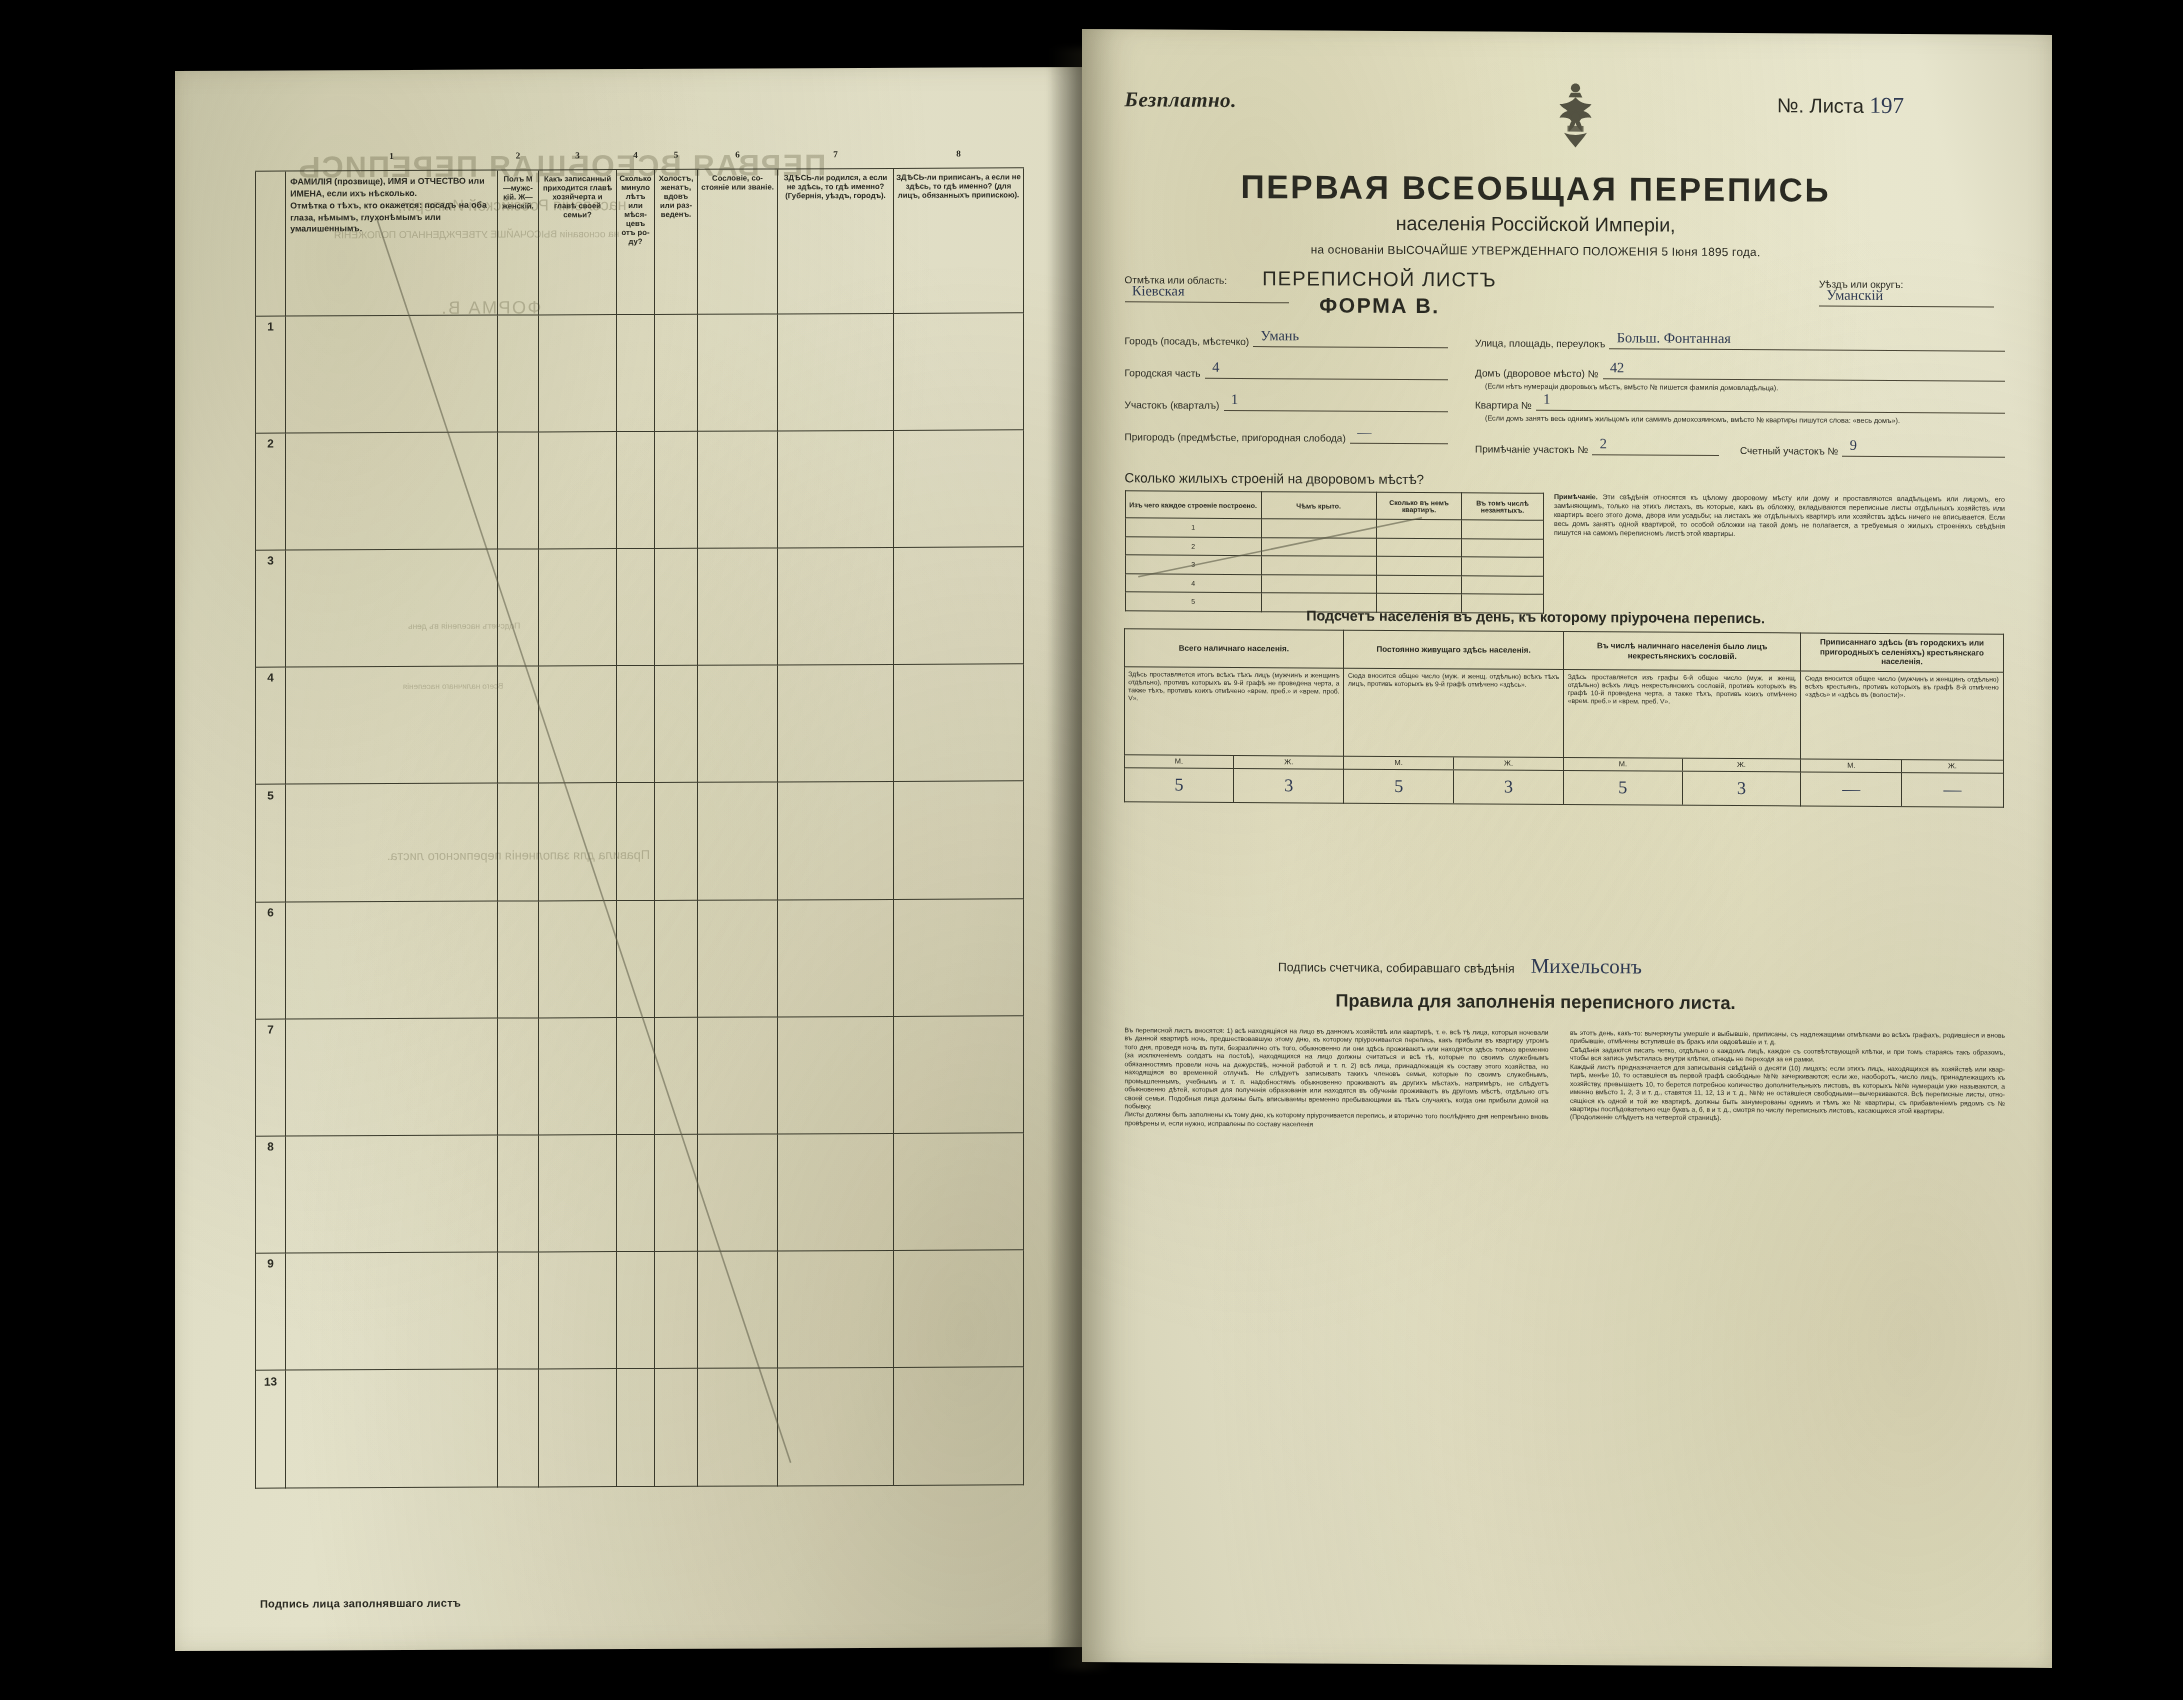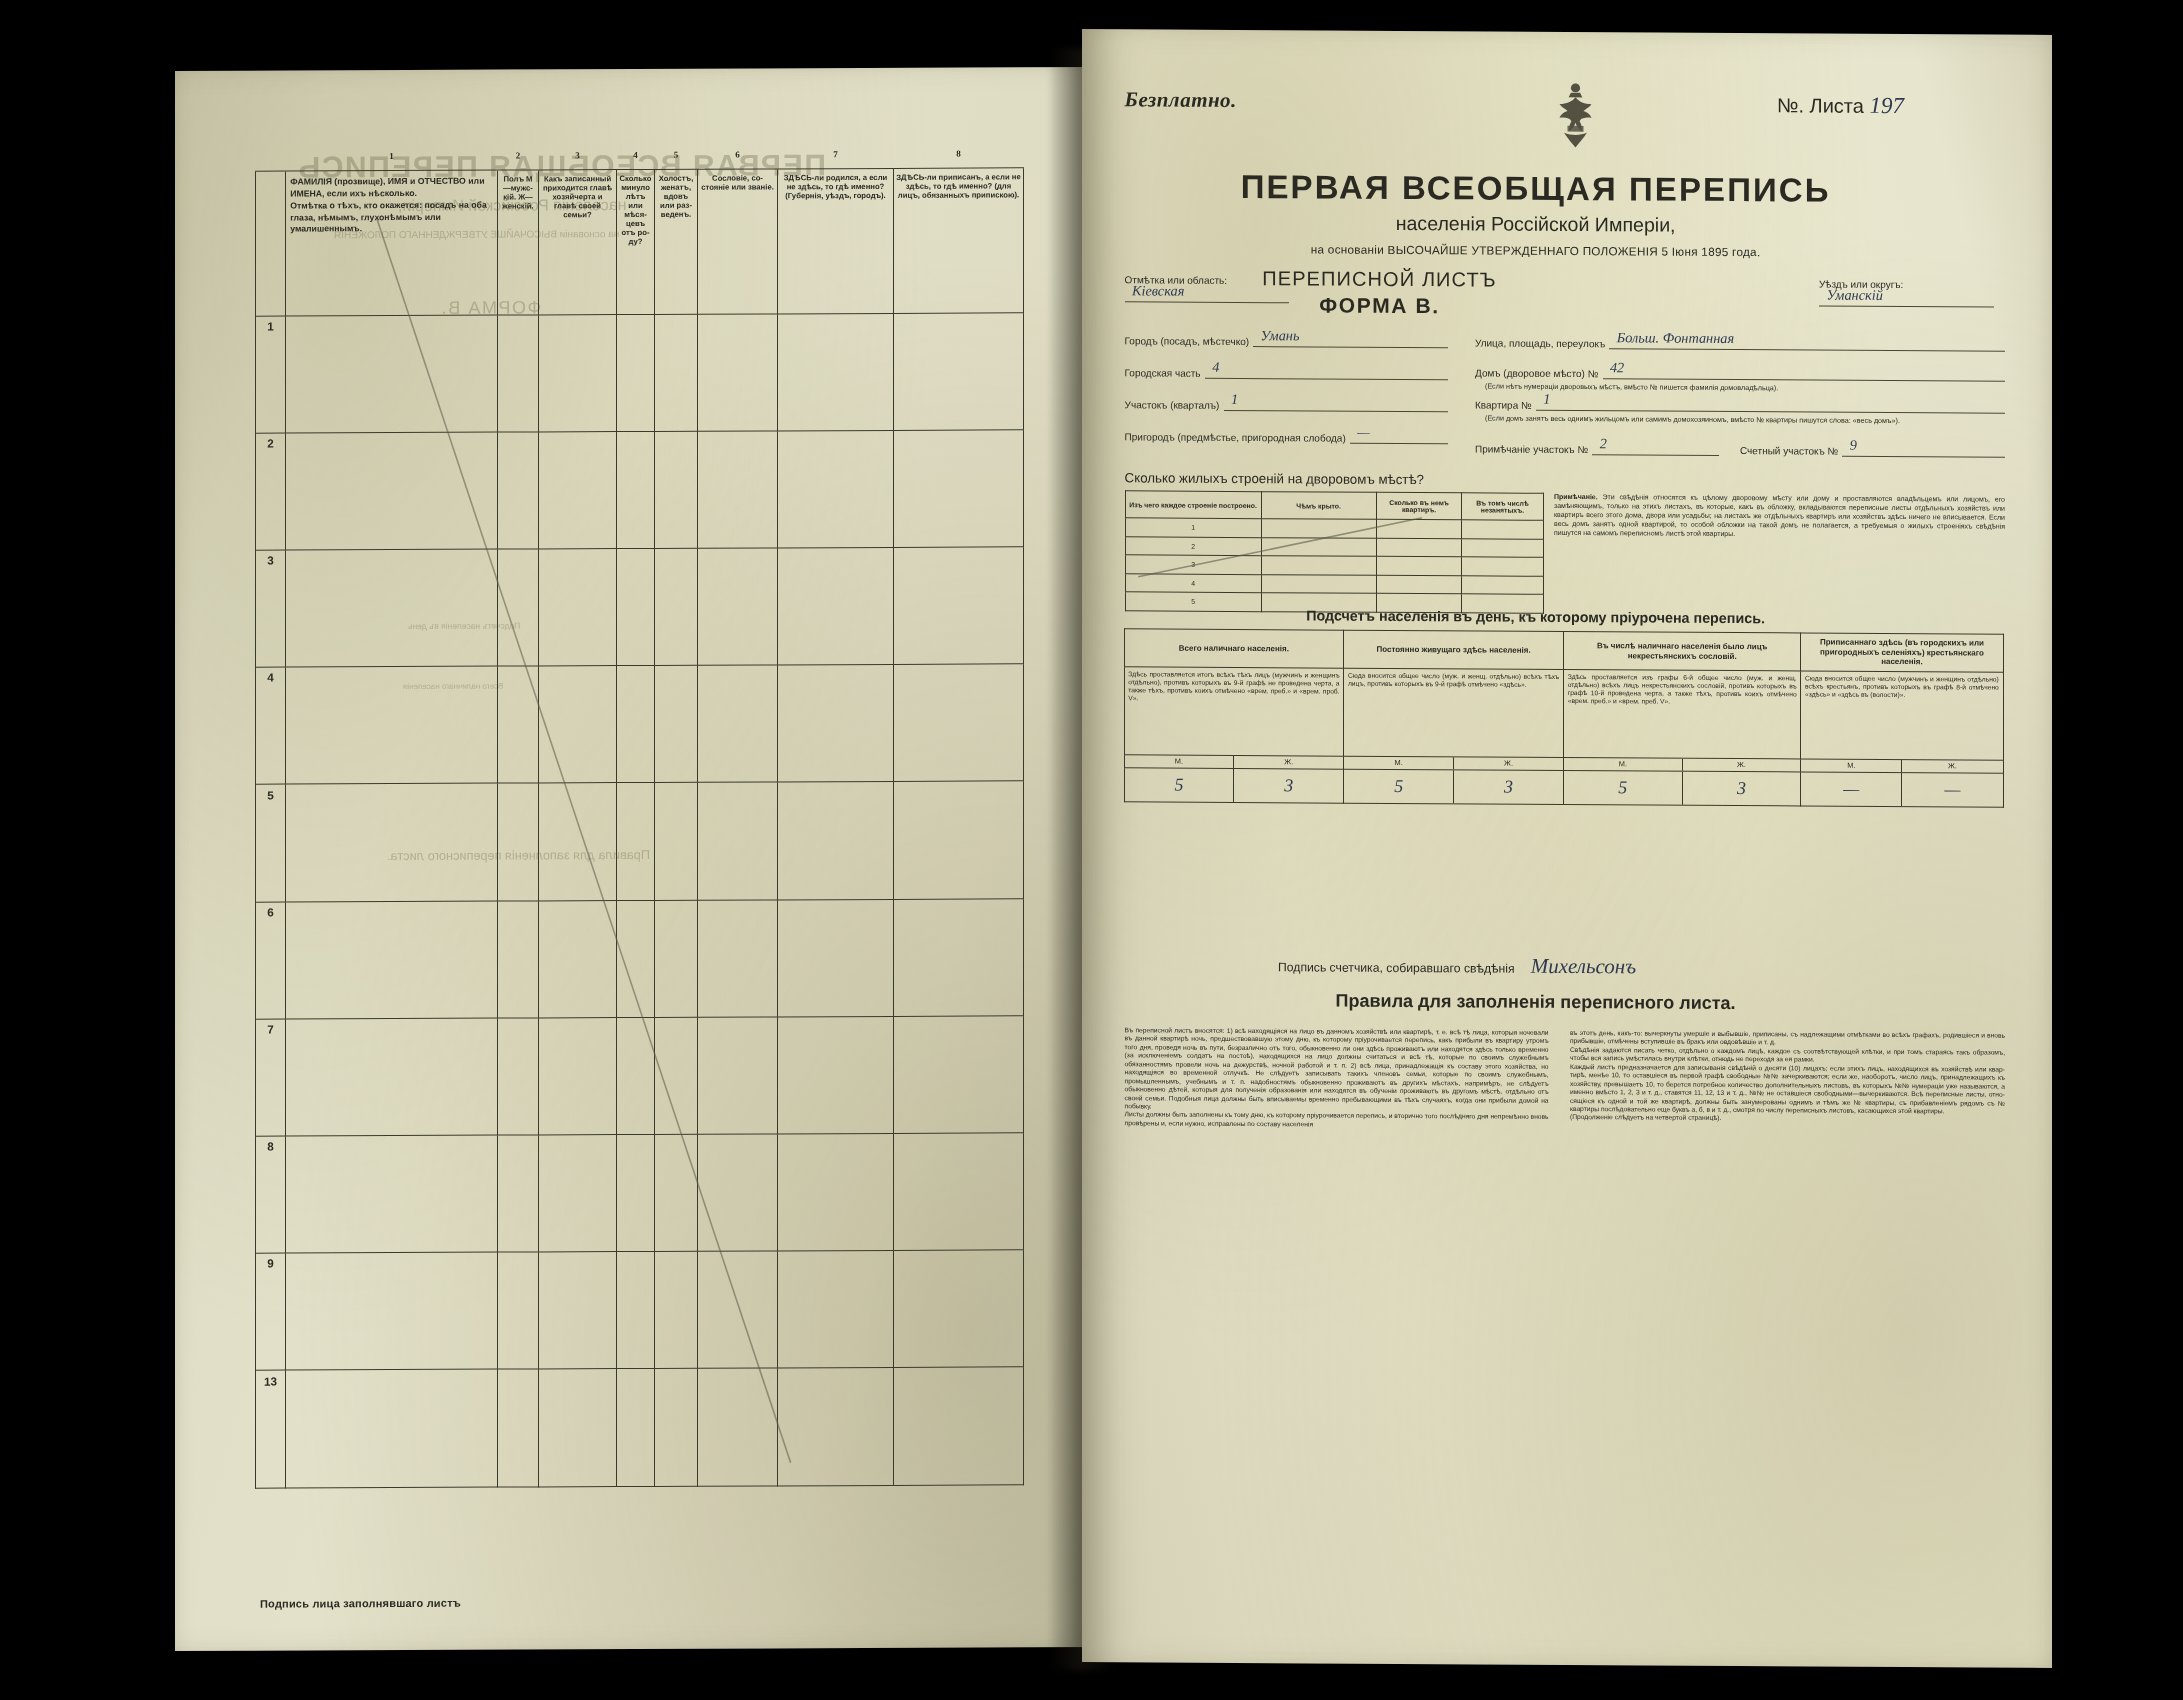--- a/index.html
+++ b/index.html
@@ -53,21 +53,21 @@
 
   
   .ghost{position:absolute;color:rgba(90,85,55,.30);font-family:"Liberation Sans",sans-serif;
      transform:scaleX(-1);pointer-events:none;white-space:nowrap;}
 
   
   #rp{position:absolute;left:32px;top:37px;width:901px;height:1553px;}
   .free{position:absolute;left:10.6px;top:21px;font-size:21px;font-style:italic;
         font-family:"Liberation Serif",serif;font-weight:bold;letter-spacing:0.5px;}
   .listno{position:absolute;right:111px;top:22px;font-size:20px;font-family:"Liberation Sans",sans-serif;}
-  .hand{font-family:"Liberation Serif",serif;font-style:italic;color:#2f3a52;}
+  .hand{font-family:"Liberation Serif",serif;color:#2f3a52;}
   .hand.big{font-size:23px;}
   .crest{position:absolute;left:427px;top:9.5px;width:69px;height:80px;opacity:.85;}
 
   h1.title{position:absolute;left:18.6px;top:101px;width:806px;text-align:center;margin:0;
      font-family:"Liberation Sans",sans-serif;font-size:33px;letter-spacing:2.1px;font-weight:bold;}
   .sub1{position:absolute;left:18.6px;top:144px;width:806px;text-align:center;
      font-family:"Liberation Sans",sans-serif;font-size:19.6px;}
   .sub2{position:absolute;left:18.6px;top:175px;width:806px;text-align:center;
      font-family:"Liberation Sans",sans-serif;font-size:11.7px;letter-spacing:0.3px;}
 

